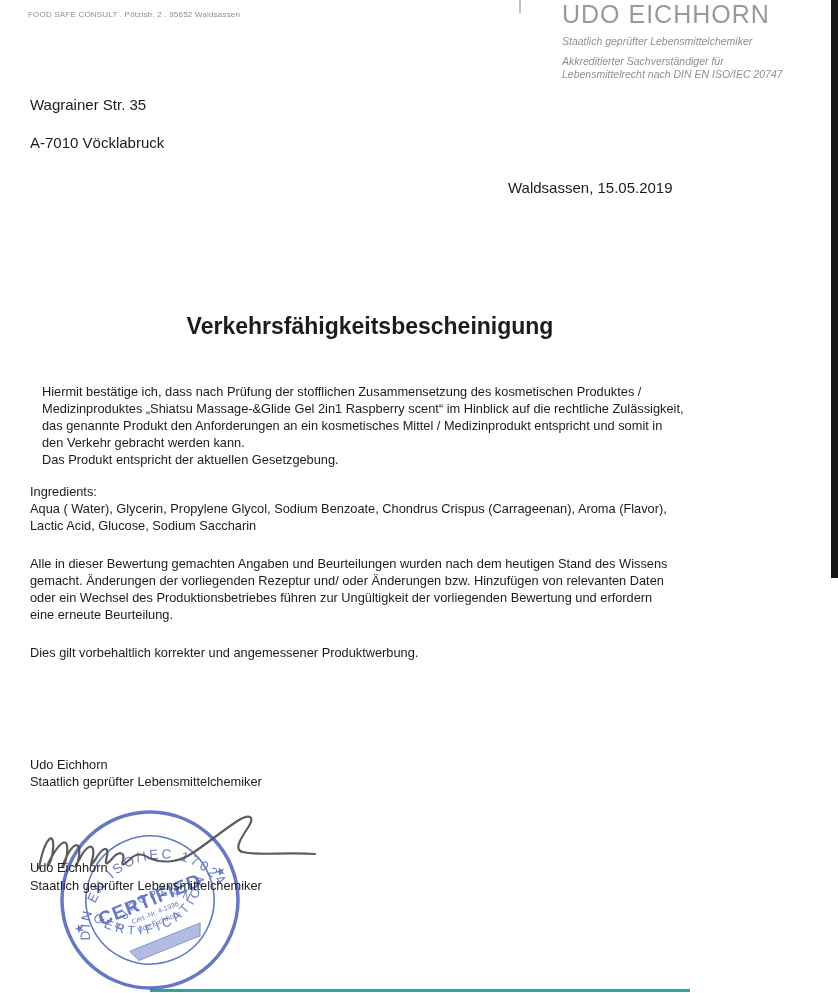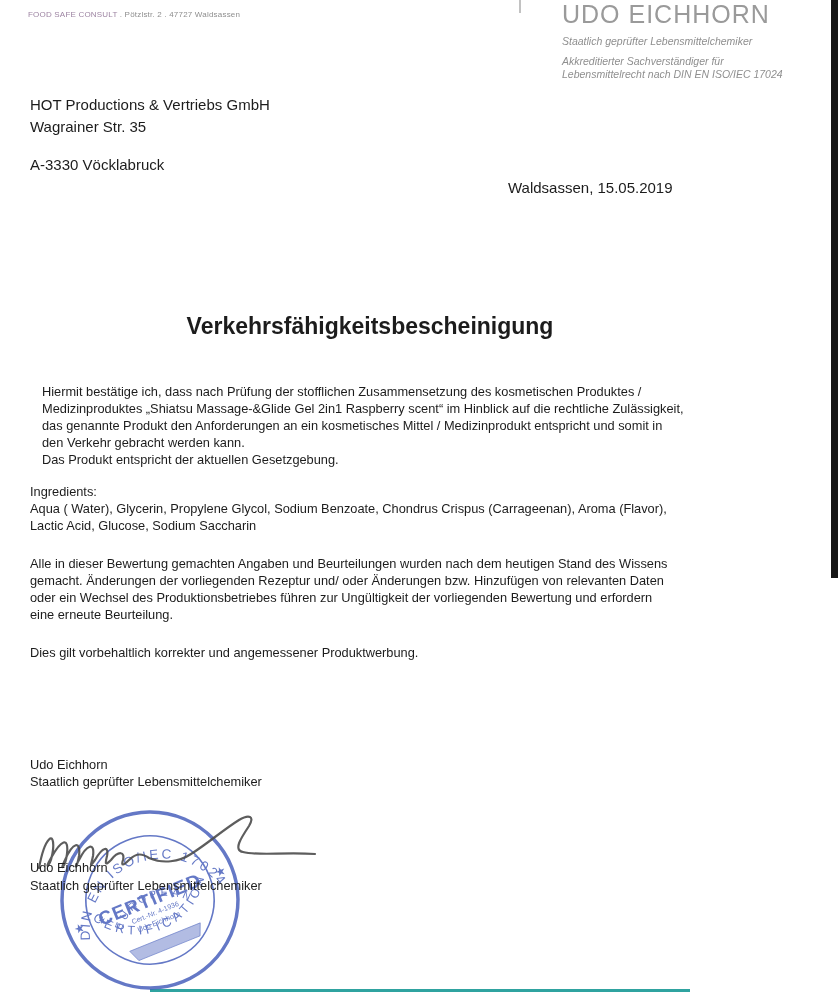--- a/index.html
+++ b/index.html
@@ -54,33 +54,32 @@
 </style>
 </head>
 <body>
 
 <div class="page">
 
   <div class="abs right-border"></div>
   <div class="abs fold-mark"></div>
   <div class="abs footer-rule"></div>
 
-  <div class="abs sender-line"><span class="sender-brand">FOOD SAFE CONSULT</span><span class="sender-rest"> . Pötzlstr. 2 . 47727 Waldsassen</span></div>
+  <div class="abs sender-line"><span class="sender-brand">FOOD SAFE CONSULT</span><span class="sender-rest"> . Pötzlstr. 2 . 95652 Waldsassen</span></div>
 
   <div class="abs letterhead">
     <div class="lh-name">UDO EICHHORN</div>
     <div class="lh-sub lh-sub1">Staatlich geprüfter Lebensmittelchemiker</div>
     <div class="lh-sub lh-sub2 lines">Akkreditierter Sachverständiger für
-Lebensmittelrecht nach DIN EN ISO/IEC 17024</div>
+Lebensmittelrecht nach DIN EN ISO/IEC 20747</div>
   </div>
 
   <div class="abs recipient">
-    <div>HOT Productions &amp; Vertriebs GmbH</div>
     <div>Wagrainer Str. 35</div>
-    <div class="recipient-city">A-3330 Vöcklabruck</div>
+    <div class="recipient-city">A-7010 Vöcklabruck</div>
   </div>
 
   <div class="abs dateline">Waldsassen, 15.05.2019</div>
 
   <div class="abs doc-title">Verkehrsfähigkeitsbescheinigung</div>
 
   <div class="abs body-text p1 lines">Hiermit bestätige ich, dass nach Prüfung der stofflichen Zusammensetzung des kosmetischen Produktes /
 Medizinproduktes „Shiatsu Massage-&amp;Glide Gel 2in1 Raspberry scent“ im Hinblick auf die rechtliche Zulässigkeit,
 das genannte Produkt den Anforderungen an ein kosmetisches Mittel / Medizinprodukt entspricht und somit in
 den Verkehr gebracht werden kann.

